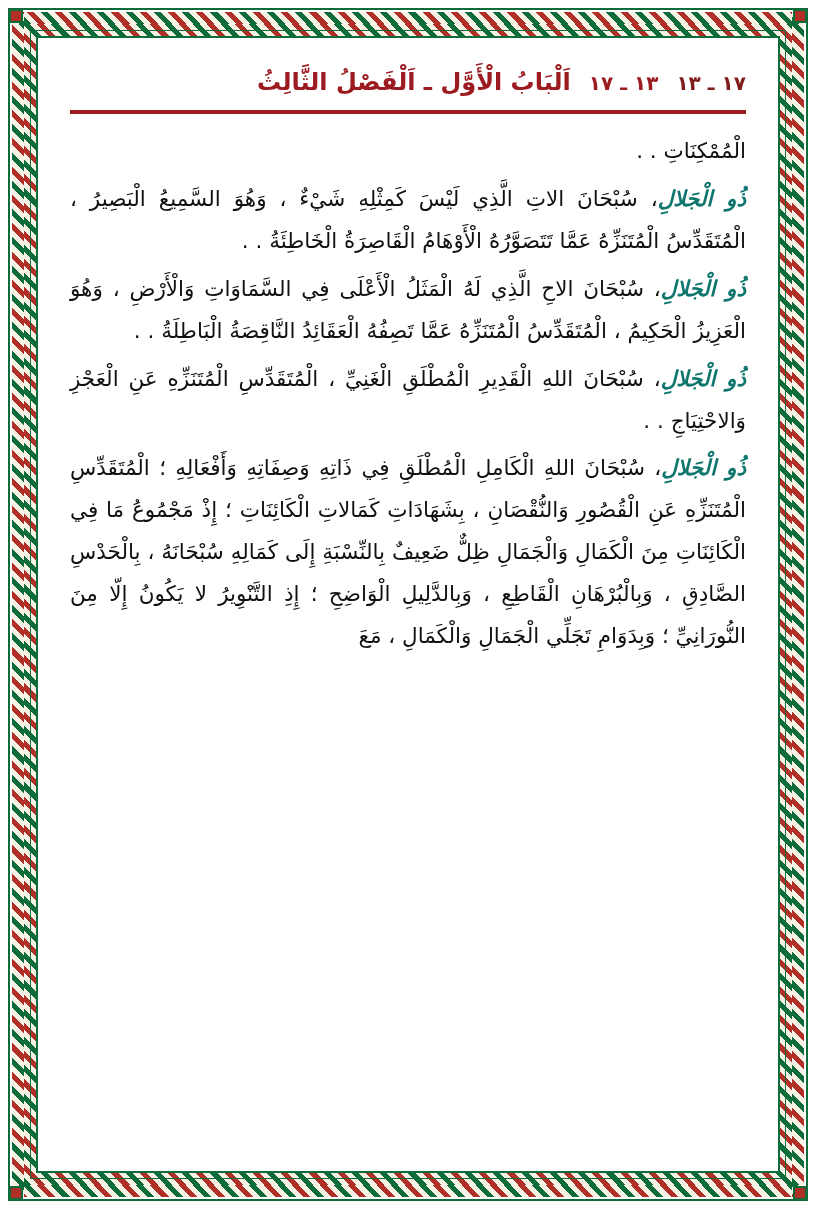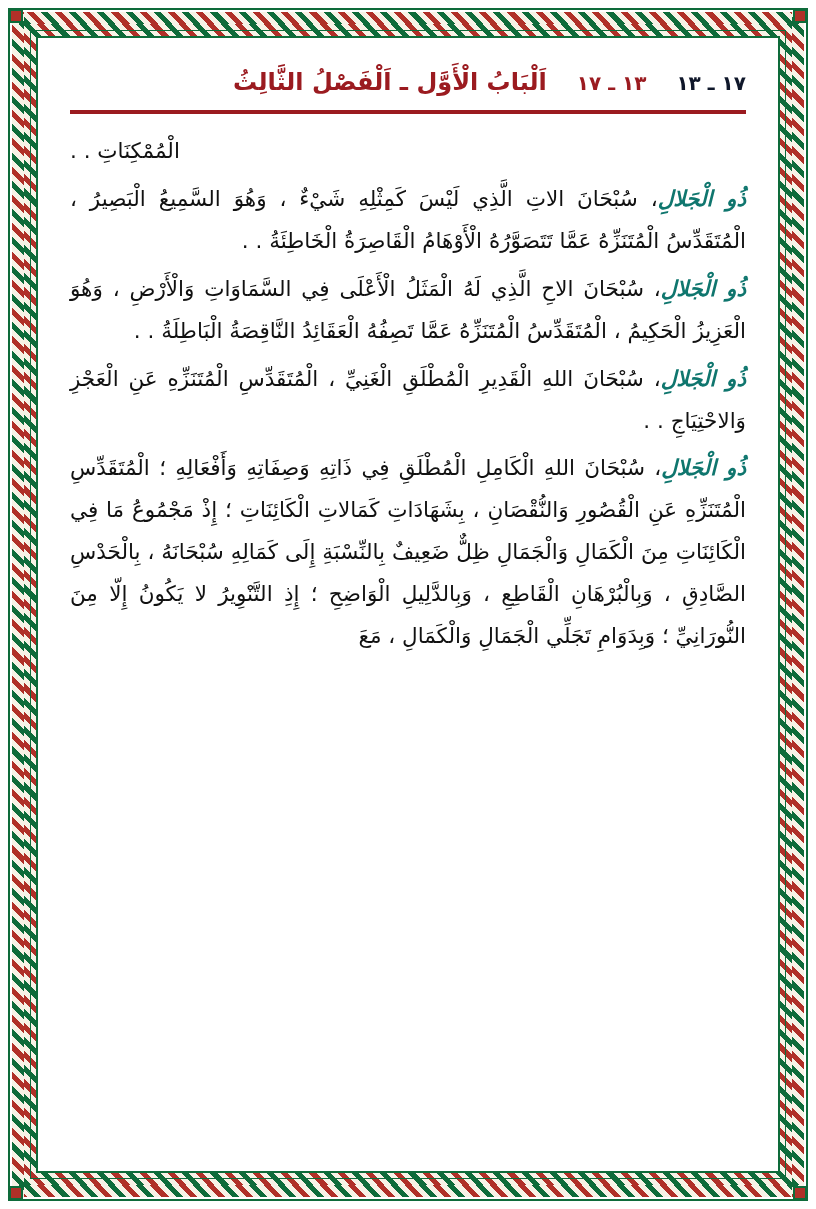--- a/index.html
+++ b/index.html
@@ -101,24 +101,23 @@
     color: #9b1b20;
     font-weight: bold;
     font-size: 20px;
     line-height: 1.5;
     white-space: nowrap;
   }
   .header .page-no {
     color: #9b1b20;
     font-size: 20px;
     letter-spacing: 1px;
-    margin-left: 12px;
   }
   .header .page-no.faded {
-    color: #0f172a;
+    color: #7f1d1d;
   }
   .header .chapter {
     font-size: 24px;
   }
   .rule {
     margin-top: 10px;
     height: 4px;
     background: #9b1b20;
     width: 100%;
   }
@@ -131,21 +130,21 @@
     color: #111111;
     text-align: justify;
     text-justify: inter-word;
     direction: rtl;
   }
   .para {
     margin: 0 0 6px 0;
     text-align: justify;
   }
   .para.first {
-    text-align: left;
+    text-align: right;
     direction: rtl;
   }
   .lead {
     color: #0f766e;
     font-weight: bold;
     font-style: italic;
   }
 </style>
 </head>
 <body>

